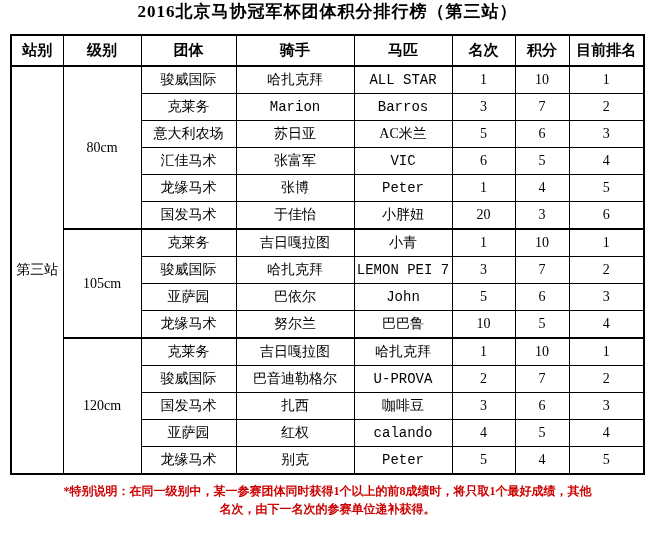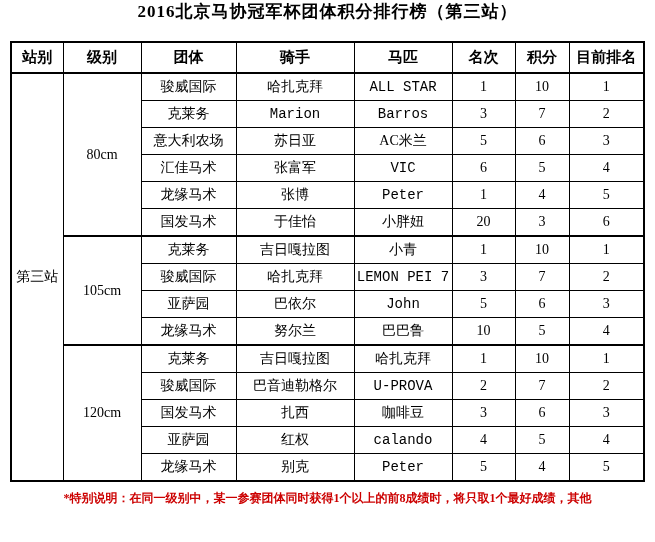--- a/index.html
+++ b/index.html
@@ -17,21 +17,21 @@
   .page-title {
     text-align: center;
     font-weight: bold;
     font-size: 17px;
     letter-spacing: 1px;
   }
   table.points-table {
     border-collapse: collapse;
     table-layout: fixed;
     width: 633px;
-    margin: 18px auto 0 auto;
+    margin: 11px auto 0 auto;
     border: 2px solid #000000;
   }
   table.points-table th,
   table.points-table td {
     border: 1px solid #000000;
     text-align: center;
     vertical-align: middle;
     padding: 0 2px;
     overflow: hidden;
     white-space: nowrap;
@@ -220,13 +220,14 @@
       <td class="latin">Peter</td>
       <td>5</td>
       <td>4</td>
       <td>5</td>
     </tr>
   </tbody>
 </table>
 
 <div class="footnote">
   <div>*特别说明：在同一级别中，某一参赛团体同时获得1个以上的前8成绩时，将只取1个最好成绩，其他</div>
+  <div>名次，由下一名次的参赛单位递补获得。</div>
 </div>
 
 </body></html>

